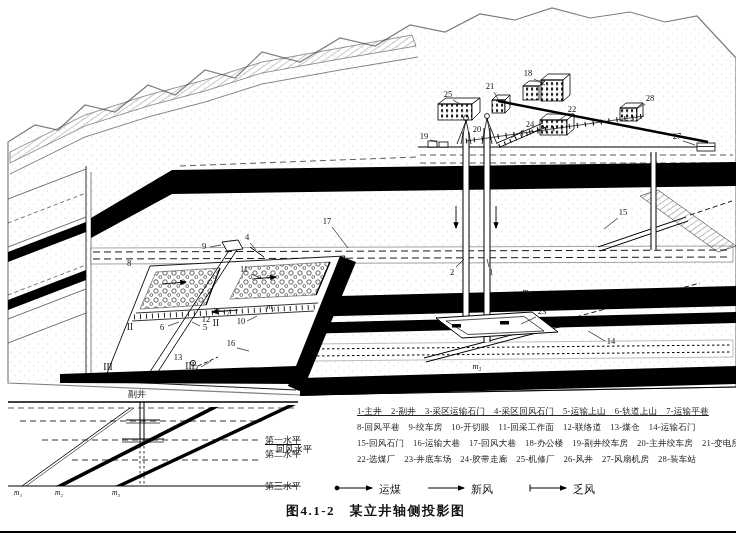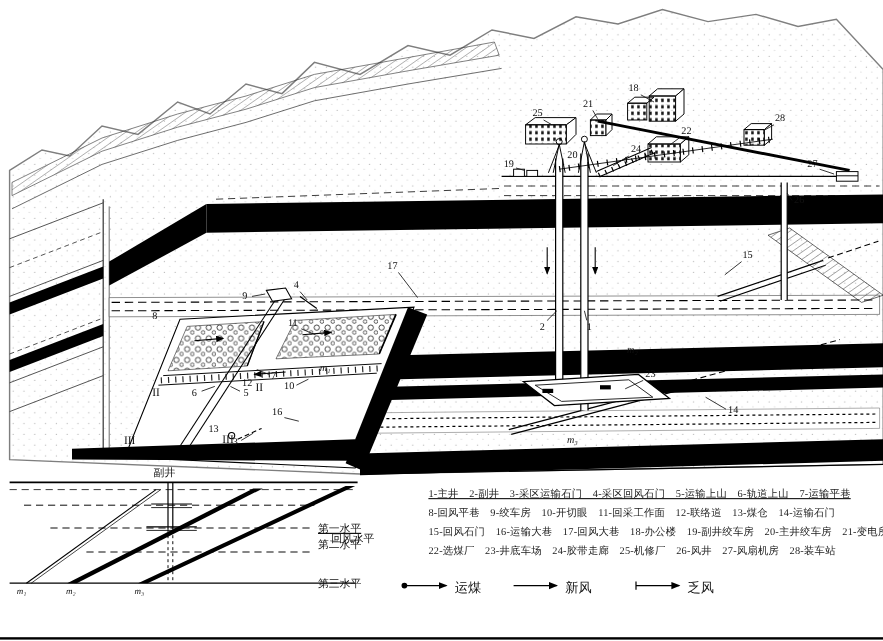--- a/index.html
+++ b/index.html
@@ -342,15 +342,16 @@
 <span class="lbl flow-lbl" style="left:471px;top:482px;">新风</span>
 <span class="lbl flow-lbl" style="left:573px;top:482px;font-family:Liberation Mono, monospace;">乏风</span>
 
 <div>
   <div class="legend-row" style="top:406px;text-decoration:underline;">1-主井　2-副井　3-采区运输石门　4-采区回风石门　5-运输上山　6-轨道上山　7-运输平巷</div>
   <div class="legend-row" style="top:422px;">8-回风平巷　9-绞车房　10-开切眼　11-回采工作面　12-联络道　13-煤仓　14-运输石门</div>
   <div class="legend-row" style="top:438px;">15-回风石门　16-运输大巷　17-回风大巷　18-办公楼　19-副井绞车房　20-主井绞车房　21-变电所</div>
   <div class="legend-row" style="top:454px;">22-选煤厂　23-井底车场　24-胶带走廊　25-机修厂　26-风井　27-风扇机房　28-装车站</div>
 </div>
 
+<div class="caption">图4.1-2　某立井轴侧投影图</div>
 
 <div class="botline"></div>
 </div>
 
 </body></html>

